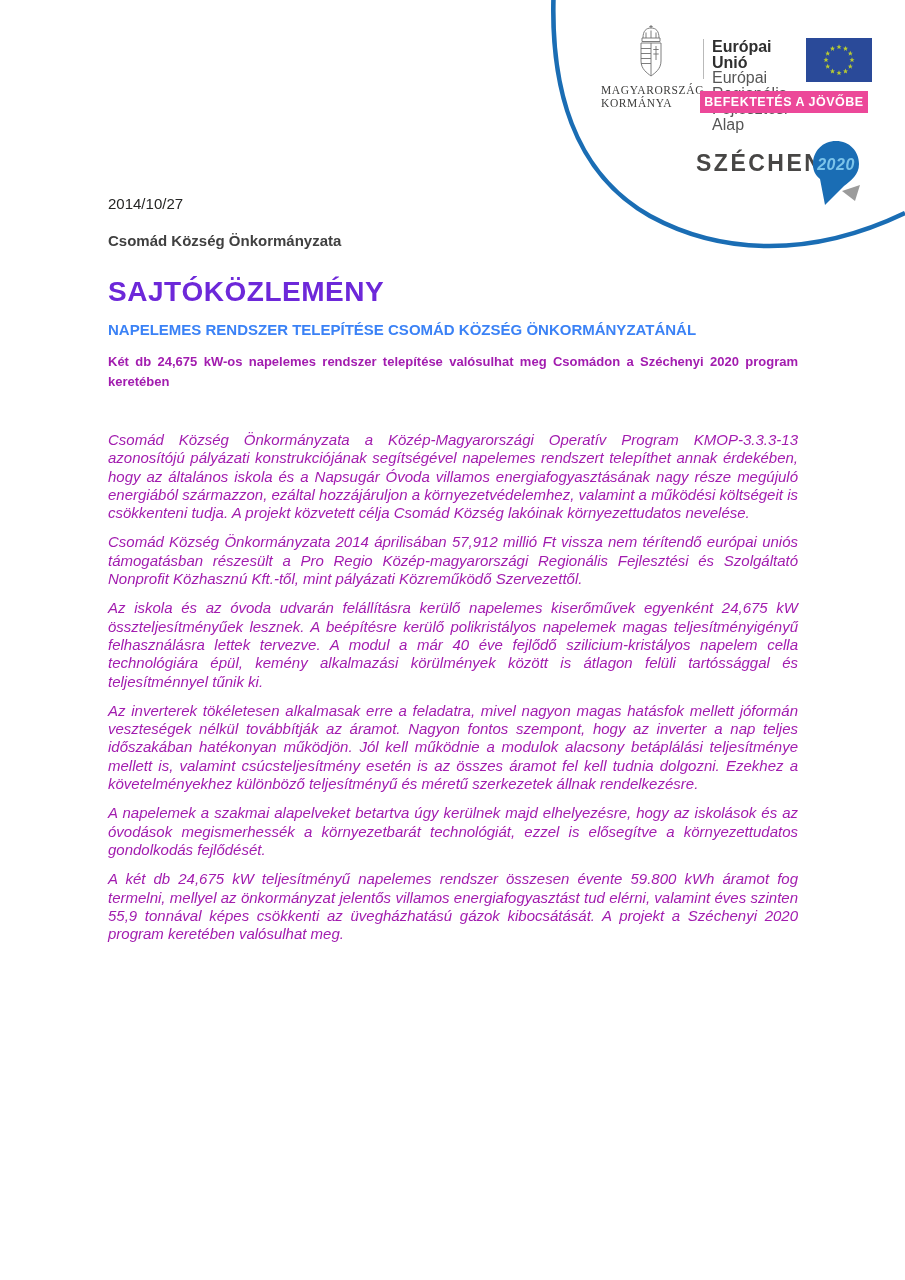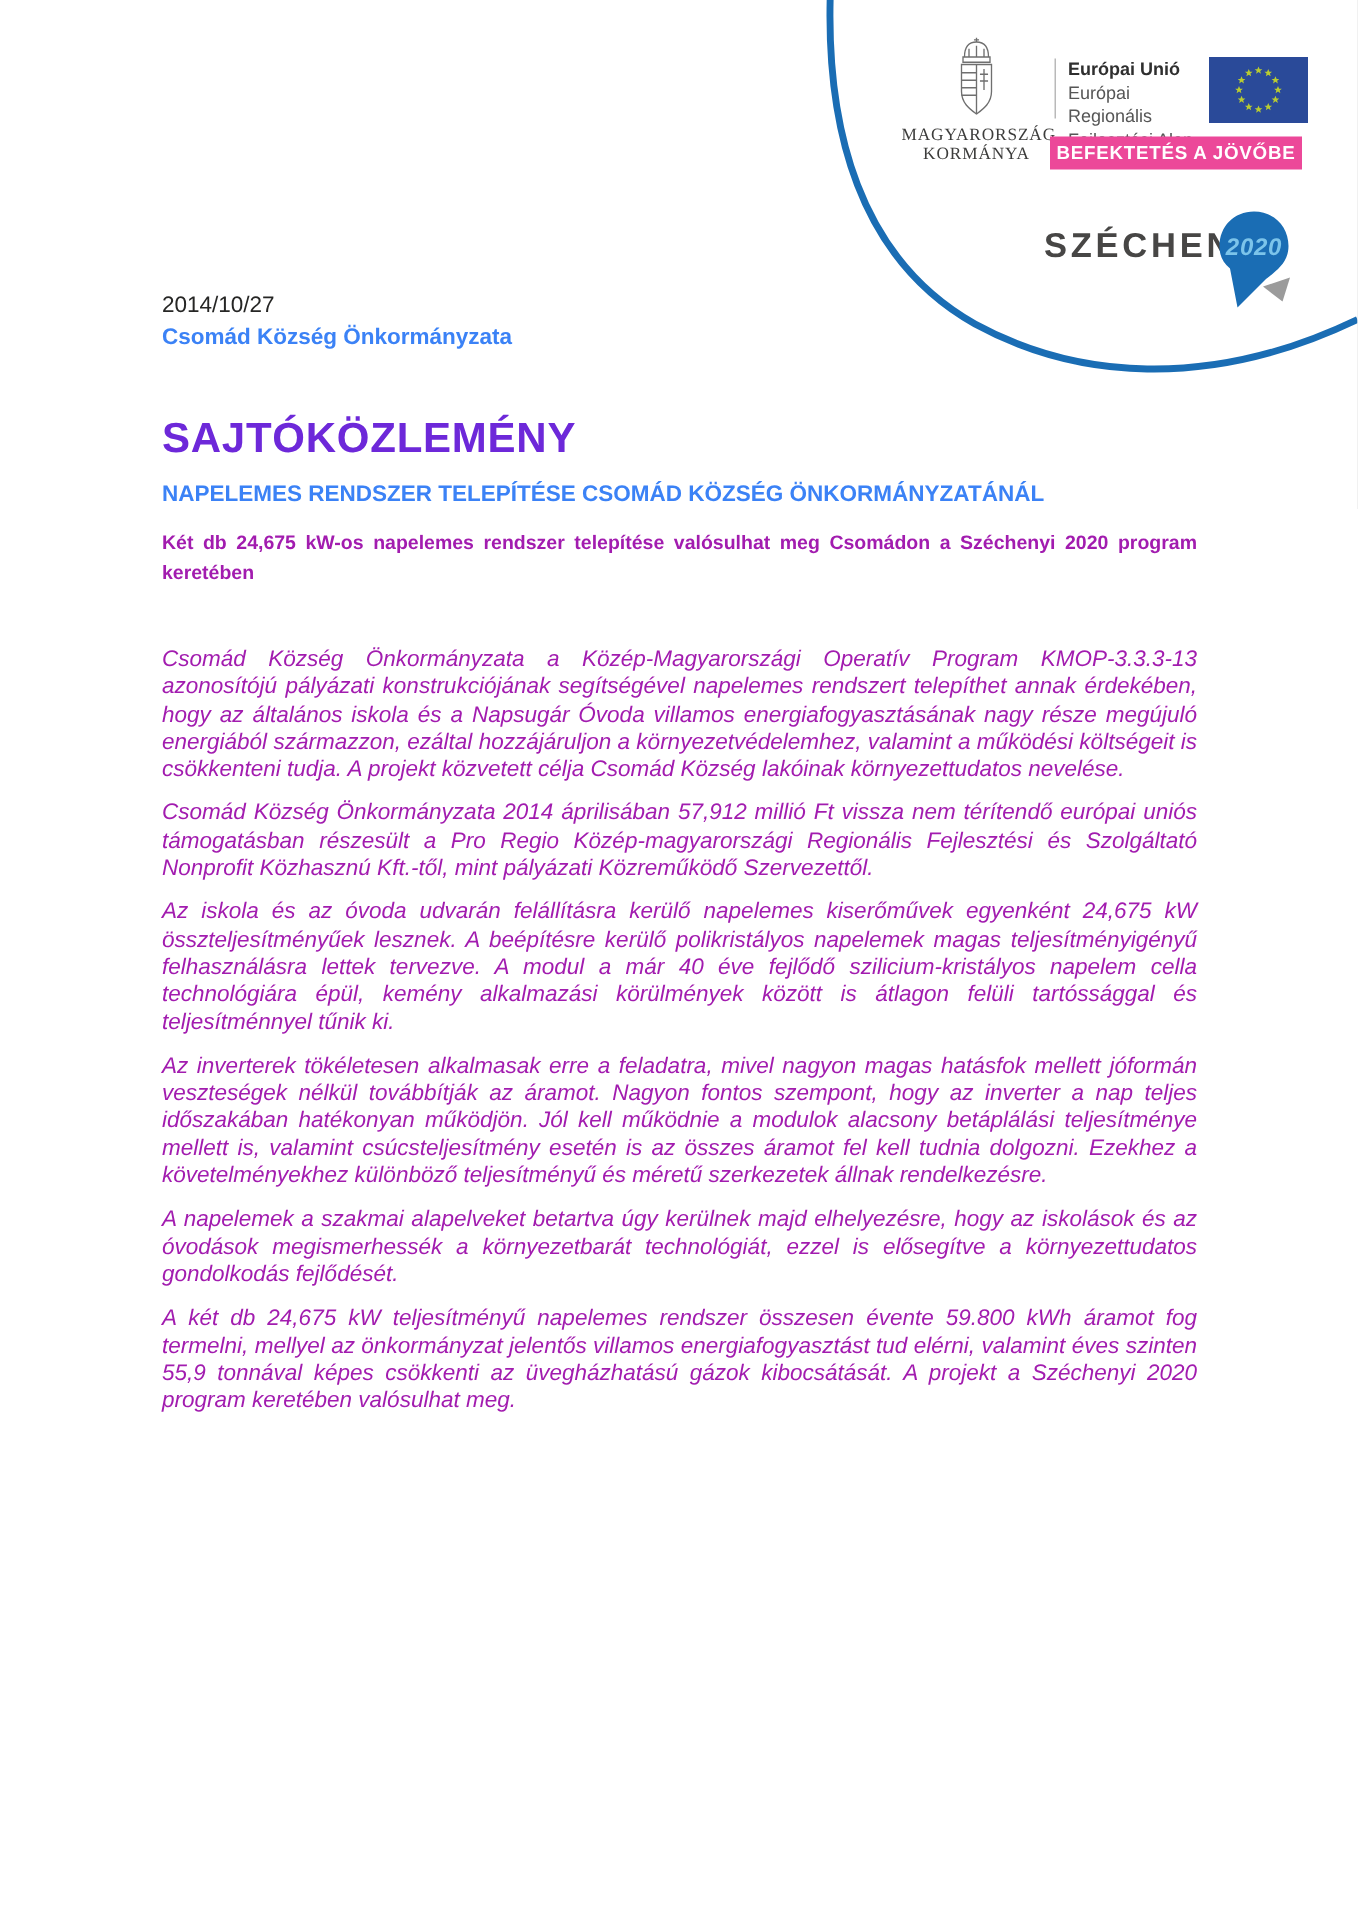--- a/index.html
+++ b/index.html
@@ -11,48 +11,48 @@
     margin: 0 auto;
     background: #ffffff;
     overflow: hidden;
     font-family: "Liberation Sans", sans-serif;
     color: #1f1f1f;
   }
   
   .curve { position: absolute; top: 0; left: 0; width: 905px; height: 300px; }
 
   
-  .gov-logo { position: absolute; left: 601px; top: 25px; width: 100px; text-align: center; color: #3d3d3c; }
+  .gov-logo { position: absolute; left: 601px; top: 25px; width: 100px; text-align: left; color: #3d3d3c; }
   .gov-logo svg { display: block; margin: 0 auto 3px auto; }
   .gov-line { font-family: "Liberation Serif", serif; font-size: 11.5px; letter-spacing: 0.6px; line-height: 12.5px; color: #3d3d3c; }
 
   
   .eu-sep { position: absolute; left: 703px; top: 39px; width: 1px; height: 40px; background: #b9b9b9; }
-  .eu-text { position: absolute; left: 712px; top: 39px; width: 95px; font-size: 12px; line-height: 15.5px; color: #565656; }
+  .eu-text { position: absolute; left: 712px; top: 39px; width: 95px; font-size: 16px; line-height: 15.5px; color: #565656; }
   .eu-text .eu-line1 { font-weight: bold; color: #2f2f2f; }
   .eu-flag { position: absolute; left: 806px; top: 38px; }
 
   
   .banner {
     position: absolute; left: 700px; top: 91px; width: 168px; height: 22px;
     display: flex; align-items: center; justify-content: center;
   }
   .banner span { color: #ffffff; font-size: 12.5px; font-weight: bold; letter-spacing: 0.5px; white-space: nowrap; }
 
   
   .szechenyi-word {
     position: absolute; left: 696px; top: 150px;
     font-size: 23px; font-weight: bold; letter-spacing: 2.5px; color: #474645; white-space: nowrap;
   }
   .sz-pin { position: absolute; left: 808px; top: 139px; }
 
   
   .content { position: absolute; left: 108px; top: 0; width: 690px; }
   .date-line { position: absolute; top: 195px; font-size: 15px; color: #262625; }
-  .org-line  { position: absolute; top: 216px; font-size: 15px; font-weight: bold; color: #3b82f6; }
+  .org-line  { position: absolute; top: 232px; font-size: 15px; font-weight: bold; color: #404040; }
   .doc-title { position: absolute; top: 276px; font-size: 28px; font-weight: bold; color: #6d28d9; letter-spacing: 0.5px; }
   .doc-subtitle { position: absolute; top: 321px; font-size: 15px; font-weight: bold; color: #3b82f6; }
   .doc-lead { position: absolute; top: 352px; width: 690px; font-size: 13px; font-weight: bold;
               line-height: 20px; text-align: justify; color: #a21caf; }
   .body-block { position: absolute; top: 431px; width: 690px; }
   .body-block p {
     font-size: 15px; line-height: 18.3px; text-align: justify;
     color: #a21caf; margin-bottom: 11px; font-style: italic;
   }
 </style>

